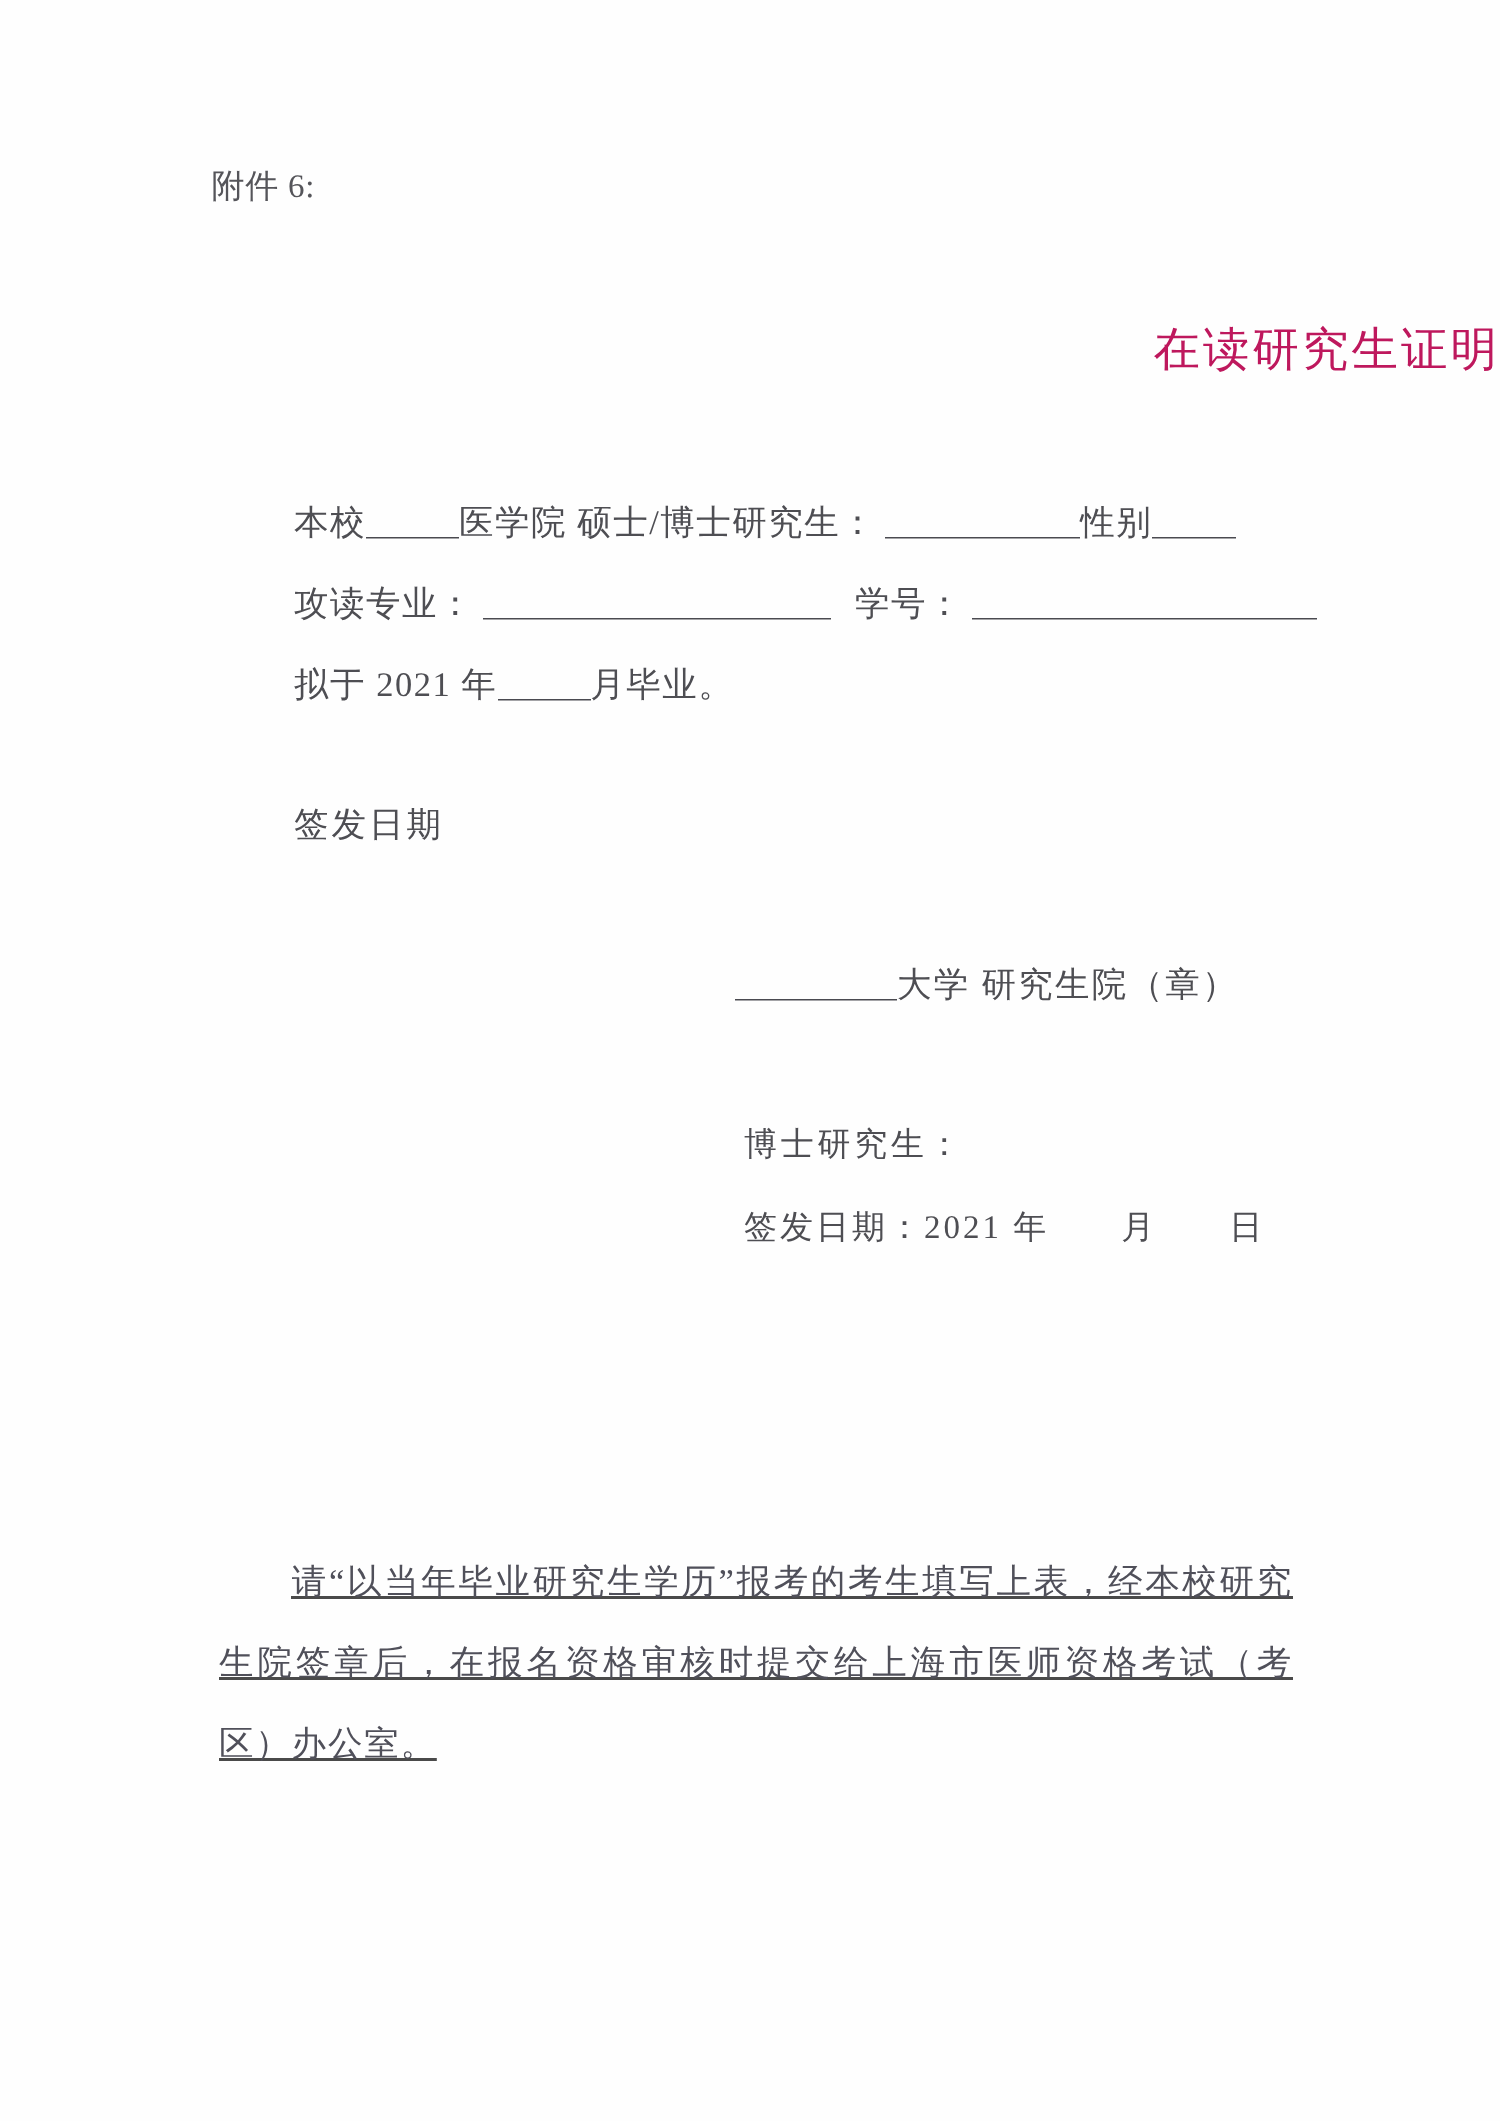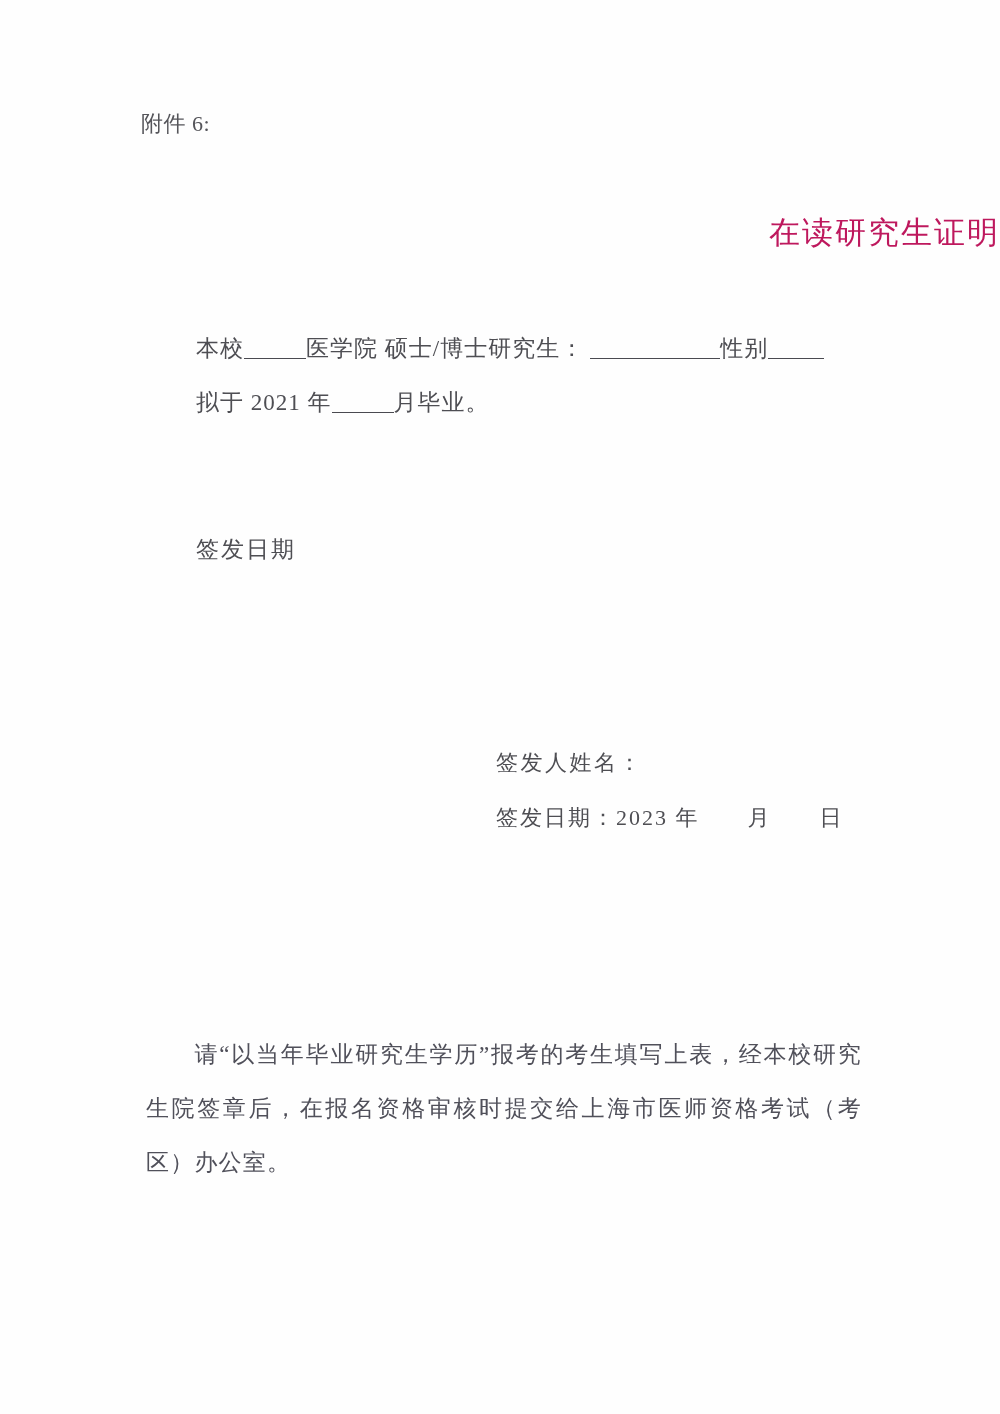--- a/index.html
+++ b/index.html
@@ -115,20 +115,21 @@
     color: #4e4e53;
     white-space: nowrap;
   }
 
   
   .notes {
     position: absolute;
     left: 146px;
     top: 1005px;
     width: 716px;
+    text-decoration: underline;
   }
   .note-para {
     font-size: 23px;
     line-height: 54px;
     letter-spacing: 1.2px;
     color: #50505a;
     text-align: justify;
     text-justify: inter-ideograph;
   }
   .note-para .indent { display: inline-block; width: 48px; }
@@ -141,31 +142,39 @@
   <div class="attachment-label">附件 6:</div>
 
   <div class="doc-title">在读研究生证明</div>
 
   <div class="form-block">
 
     <div class="form-line">
       <span>本校</span><span class="blank b-school"></span><span>医学院 硕士/博士研究生：</span><span class="blank b-name"></span><span>性别</span><span class="blank b-gender"></span>
     </div>
 
+    <div class="form-line">
+      <span>攻读专业：</span><span class="blank b-major"></span><span style="display:inline-block;width:16px"></span><span>学号：</span><span class="blank b-stuno"></span>
+    </div>
 
     <div class="form-line">
       <span>拟于 2021 年</span><span class="blank b-month"></span><span>月毕业。</span>
     </div>
 
   </div>
 
   <div class="certify-line">签发日期</div>
 
+  <div class="sign-block">
+    <div class="sign-line">
+      <span class="blank b-univ"></span><span>大学 研究生院（章）</span>
+    </div>
+  </div>
 
-  <div class="issuer-name">签发人姓名：</div>
+  <div class="issuer-name">博士研究生：</div>
 
-  <div class="issue-date">签发日期：2023 年　　月　　日</div>
+  <div class="issue-date">签发日期：2021 年　　月　　日</div>
 
   <div class="notes">
     <p class="note-para"><span class="indent"></span><span>请“以当年毕业研究生学历”报考的考生填写上表，经本校研究生院签章后，在报名资格审核时提交给上海市医师资格考试（考区）办公室。</span></p>
   </div>
 
 </div>
 
 </body></html>

